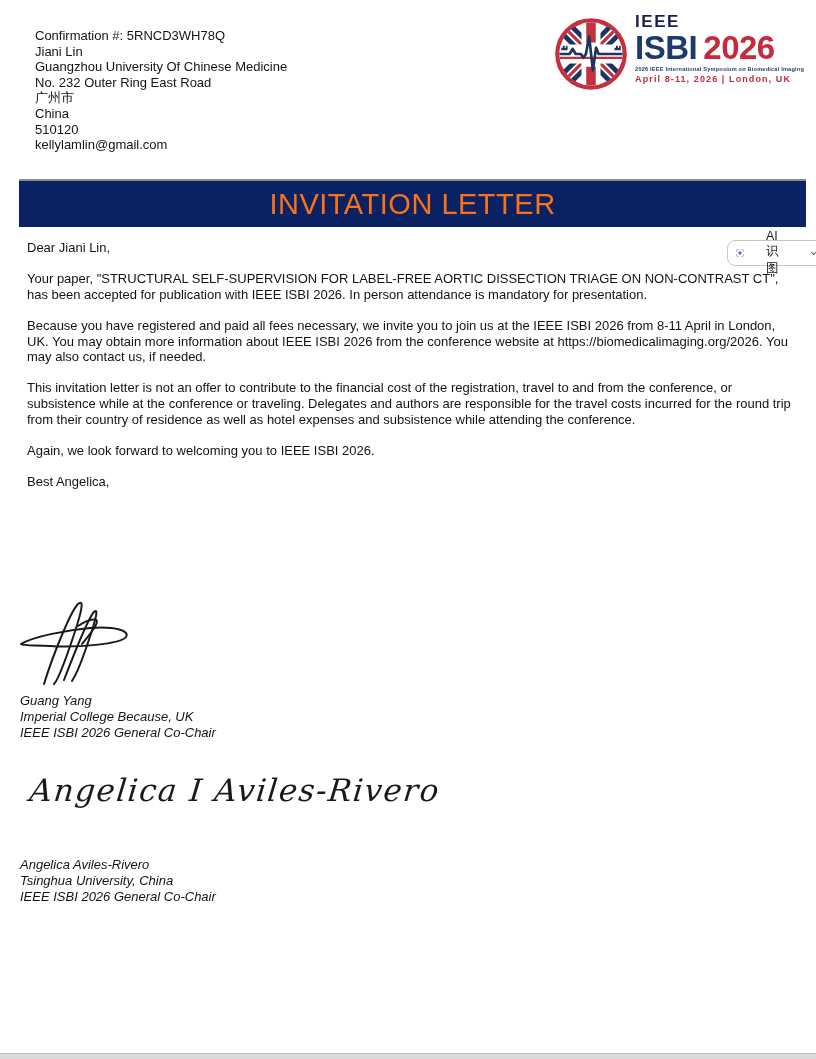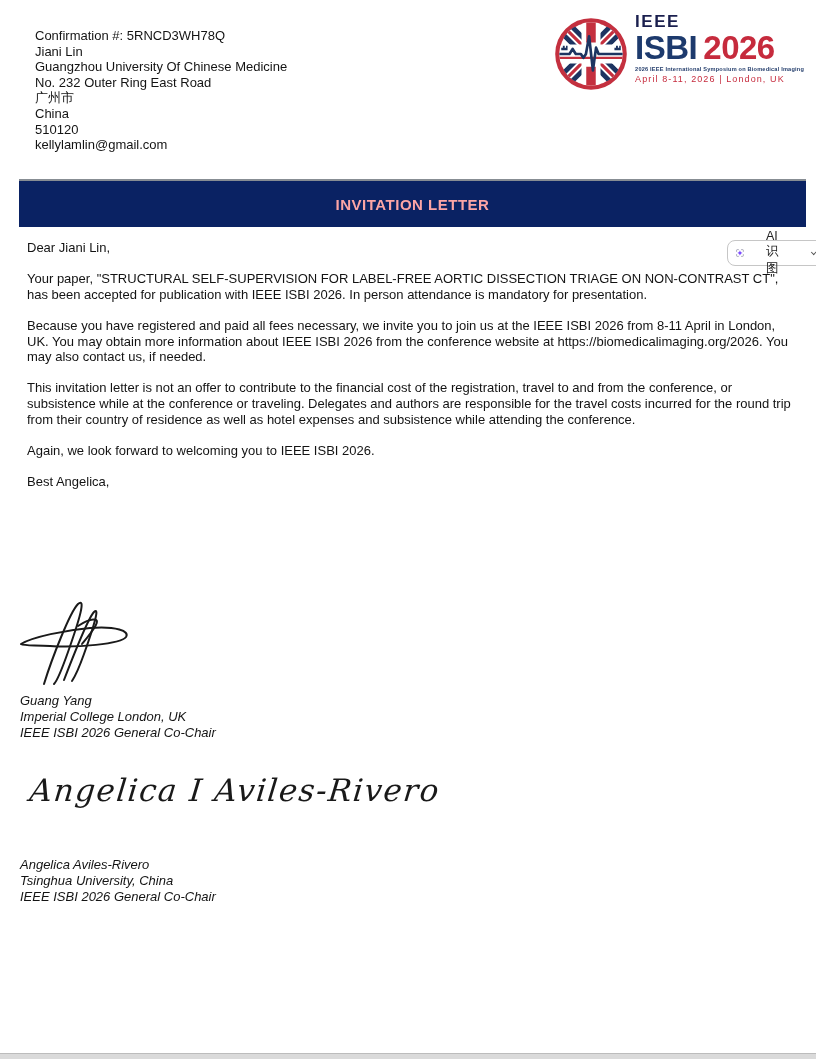--- a/index.html
+++ b/index.html
@@ -21,29 +21,29 @@
 
   
   .logo { position:absolute; top:13px; right:12px; display:flex; align-items:flex-start; }
   .logo-emblem { width:76px; height:76px; margin-top:3px; }
   .logo-text { margin-left:6px; display:flex; flex-direction:column; }
   .logo-ieee { font-size:17px; font-weight:bold; letter-spacing:1.5px; color:#1a1f4e; line-height:18px; }
   .logo-title { font-size:33px; font-weight:800; letter-spacing:-0.5px; line-height:33px; white-space:nowrap; }
   .logo-isbi { color:#1d3a6d;margin-top:8px; }
   .logo-year { color:#c62b3d; margin-left:6px; }
   .logo-tagline { font-size:5.6px; font-weight:bold; color:#27406e; margin-top:2px; letter-spacing:0.2px; white-space:nowrap; }
-  .logo-dates { font-size:9px; font-weight:normal; color:#c62b3d; letter-spacing:1.1px; margin-top:2px; white-space:nowrap; }
+  .logo-dates { font-size:9px; font-weight:bold; color:#c62b3d; letter-spacing:1.1px; margin-top:2px; white-space:nowrap; }
 
   
   .banner {
     position:absolute; left:19px; top:179px; width:787px; height:48px;
     background:#0a2263; border-top:2px solid #878d93;
     display:flex; align-items:center; justify-content:center;
   }
-  .banner span { color:#fca5a5; font-weight:bold; font-size:15px; letter-spacing:0.5px; }
+  .banner span { color:#f97316; font-weight:normal; font-size:29px; letter-spacing:0.5px; }
 
   
   .ai-btn {
     position:absolute; left:727px; top:240px; height:26px;
     display:flex; align-items:center; gap:22px;
     background:#ffffff; border:1px solid #c6c6c6; border-radius:8px;
     padding:0 8px; cursor:pointer; font-size:12.5px; color:#222;
   }
   .ai-btn .chev {
     width:6px; height:6px; border-right:1.4px solid #555; border-bottom:1.4px solid #555;
@@ -142,21 +142,21 @@
   <svg class="sig1-img" width="120" height="92" viewBox="0 0 120 92">
     <g fill="none" stroke="#1a1a1a" stroke-width="2" stroke-linecap="round">
       <path d="M26,88 C34,62 52,16 60,8 C68,1 62,22 50,56 C44,73 38,86 36,88"></path>
       <path d="M46,84 C56,58 70,22 76,16 C82,10 76,30 66,58 C61,72 56,82 54,85"></path>
       <path d="M3,48 C14,41 48,34 72,32 C98,30 112,35 108,41 C103,48 58,52 32,50 C16,49 6,50 3,48"></path>
       <path d="M60,30 C66,26 74,22 78,24 C82,26 72,38 64,48"></path>
     </g>
   </svg>
   <div class="sig-block sig-block-1">
     <div>Guang Yang</div>
-    <div>Imperial College London, UK</div>
+    <div>Imperial College Because, UK</div>
     <div>IEEE ISBI 2026 General Co-Chair</div>
   </div>
 
   <div class="sig2-script">Angelica I Aviles-Rivero</div>
   <div class="sig-block sig-block-2">
     <div>Angelica Aviles-Rivero</div>
     <div>Tsinghua University, China</div>
     <div>IEEE ISBI 2026 General Co-Chair</div>
   </div>
 

